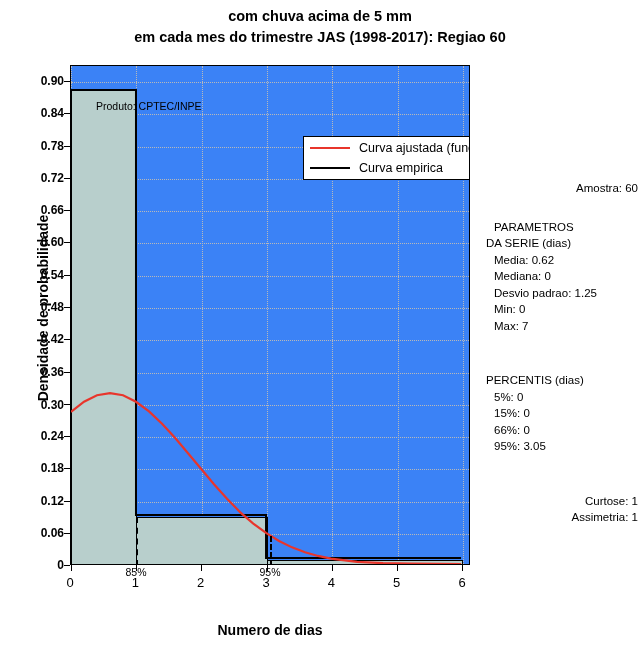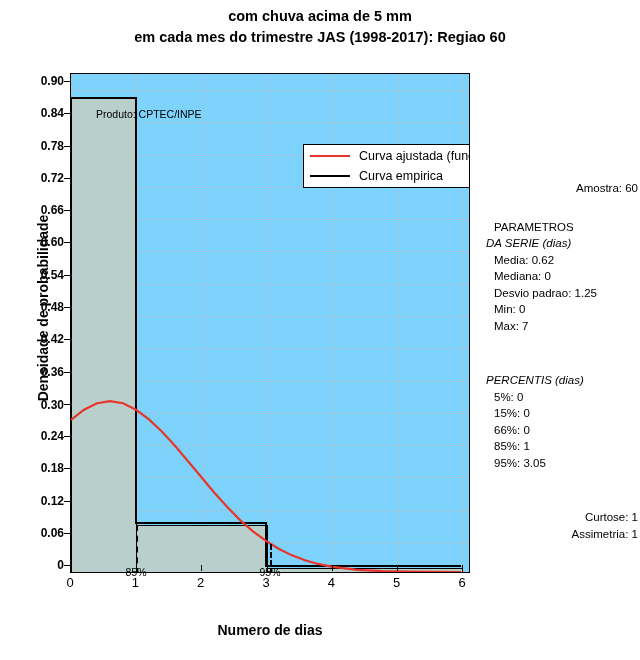--- a/index.html
+++ b/index.html
@@ -35,23 +35,22 @@
   .title-line { display: block; }
   
   .plot-frame {
     position: absolute;
     left: 70px;
     top: 65px;
     width: 400px;
     height: 500px;
     border: 1px solid #000000;
     box-sizing: border-box;
-    background: #7dd3fc;
+    background: #3b82f6;
     overflow: hidden;
-    margin-top: 8px;
   }
   .grid-line-h {
     position: absolute;
     left: 0;
     width: 100%;
     height: 0;
     border-top: 1px dotted #b9b9b9;
   }
   .grid-line-v {
     position: absolute;
@@ -194,21 +193,21 @@
     position: absolute;
     left: 480px;
     top: 180px;
     width: 158px;
     font-size: 11.5px;
     line-height: 16.5px;
   }
   .stats .row { white-space: nowrap; }
   .ta-r { text-align: right; }
   .ta-l { text-align: left; }
-  .pad-l6 { padding-left: 6px; font-style: italic; }
+  .pad-l6 { padding-left: 6px; }
   .pad-l14 { padding-left: 14px; }
   .gap-lg { height: 38px; }
   .gap-md { height: 22px; }
 </style>
 </head>
 <body>
 
 <div class="stage">
 
   <div class="title-block">
@@ -343,20 +342,19 @@
     <div class="row ta-l pad-l14">Media: 0.62</div>
     <div class="row ta-l pad-l14">Mediana: 0</div>
     <div class="row ta-l pad-l14">Desvio padrao: 1.25</div>
     <div class="row ta-l pad-l14">Min: 0</div>
     <div class="row ta-l pad-l14">Max: 7</div>
     <div class="gap-lg"></div>
     <div class="row ta-l pad-l6">PERCENTIS (dias)</div>
     <div class="row ta-l pad-l14">5%: 0</div>
     <div class="row ta-l pad-l14">15%: 0</div>
     <div class="row ta-l pad-l14">66%: 0</div>
-    <div class="row ta-l pad-l14">85%: 1</div>
     <div class="row ta-l pad-l14">95%: 3.05</div>
     <div class="gap-lg"></div>
     <div class="row ta-r">Curtose: 1</div>
     <div class="row ta-r">Assimetria: 1</div>
   </div>
 
 </div>
 
 </body></html>

